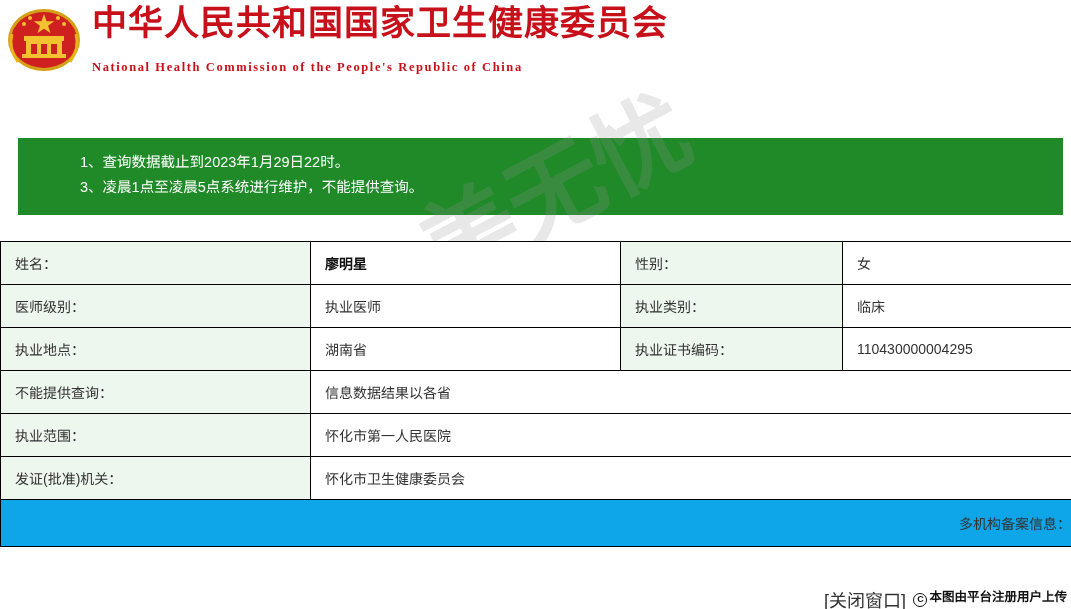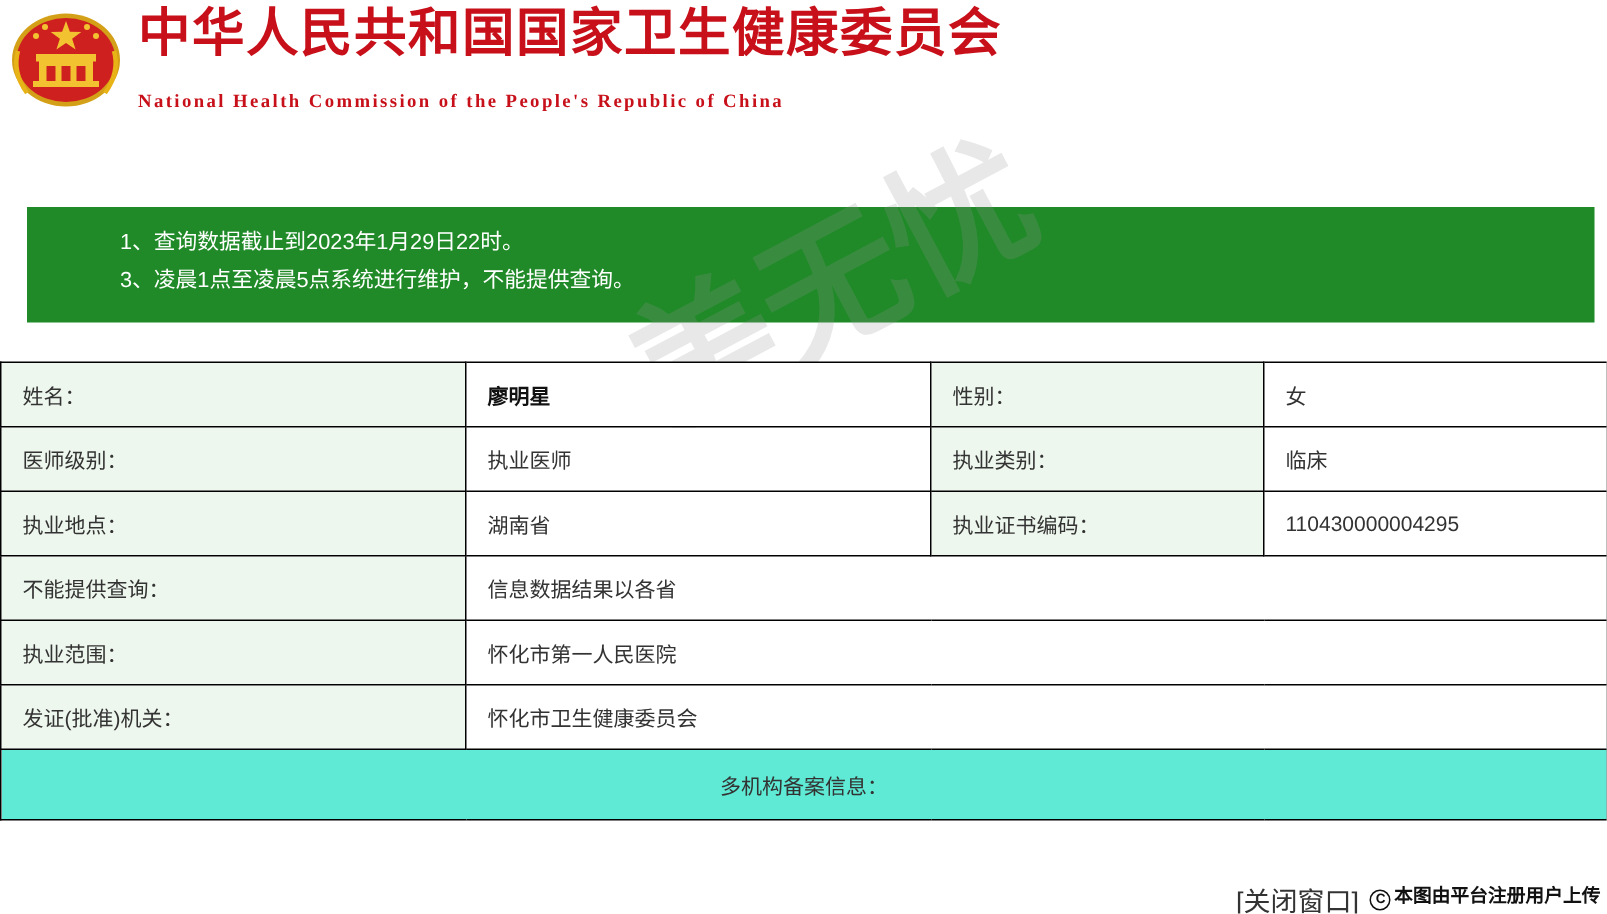--- a/index.html
+++ b/index.html
@@ -98,22 +98,22 @@
   }
   .val {
     background: #ffffff;
     color: #333333;
   }
   .val.name {
     font-weight: bold;
     color: #111111;
   }
   .footer-row td {
-    background: #5eead4;
-    text-align: center;
+    background: #0ea5e9;
+    text-align: right;
     height: 46px;
     padding: 0;
     font-size: 14px;
     color: #333333;
   }
 
   
   .close-window {
     position: absolute;
     left: 0;

